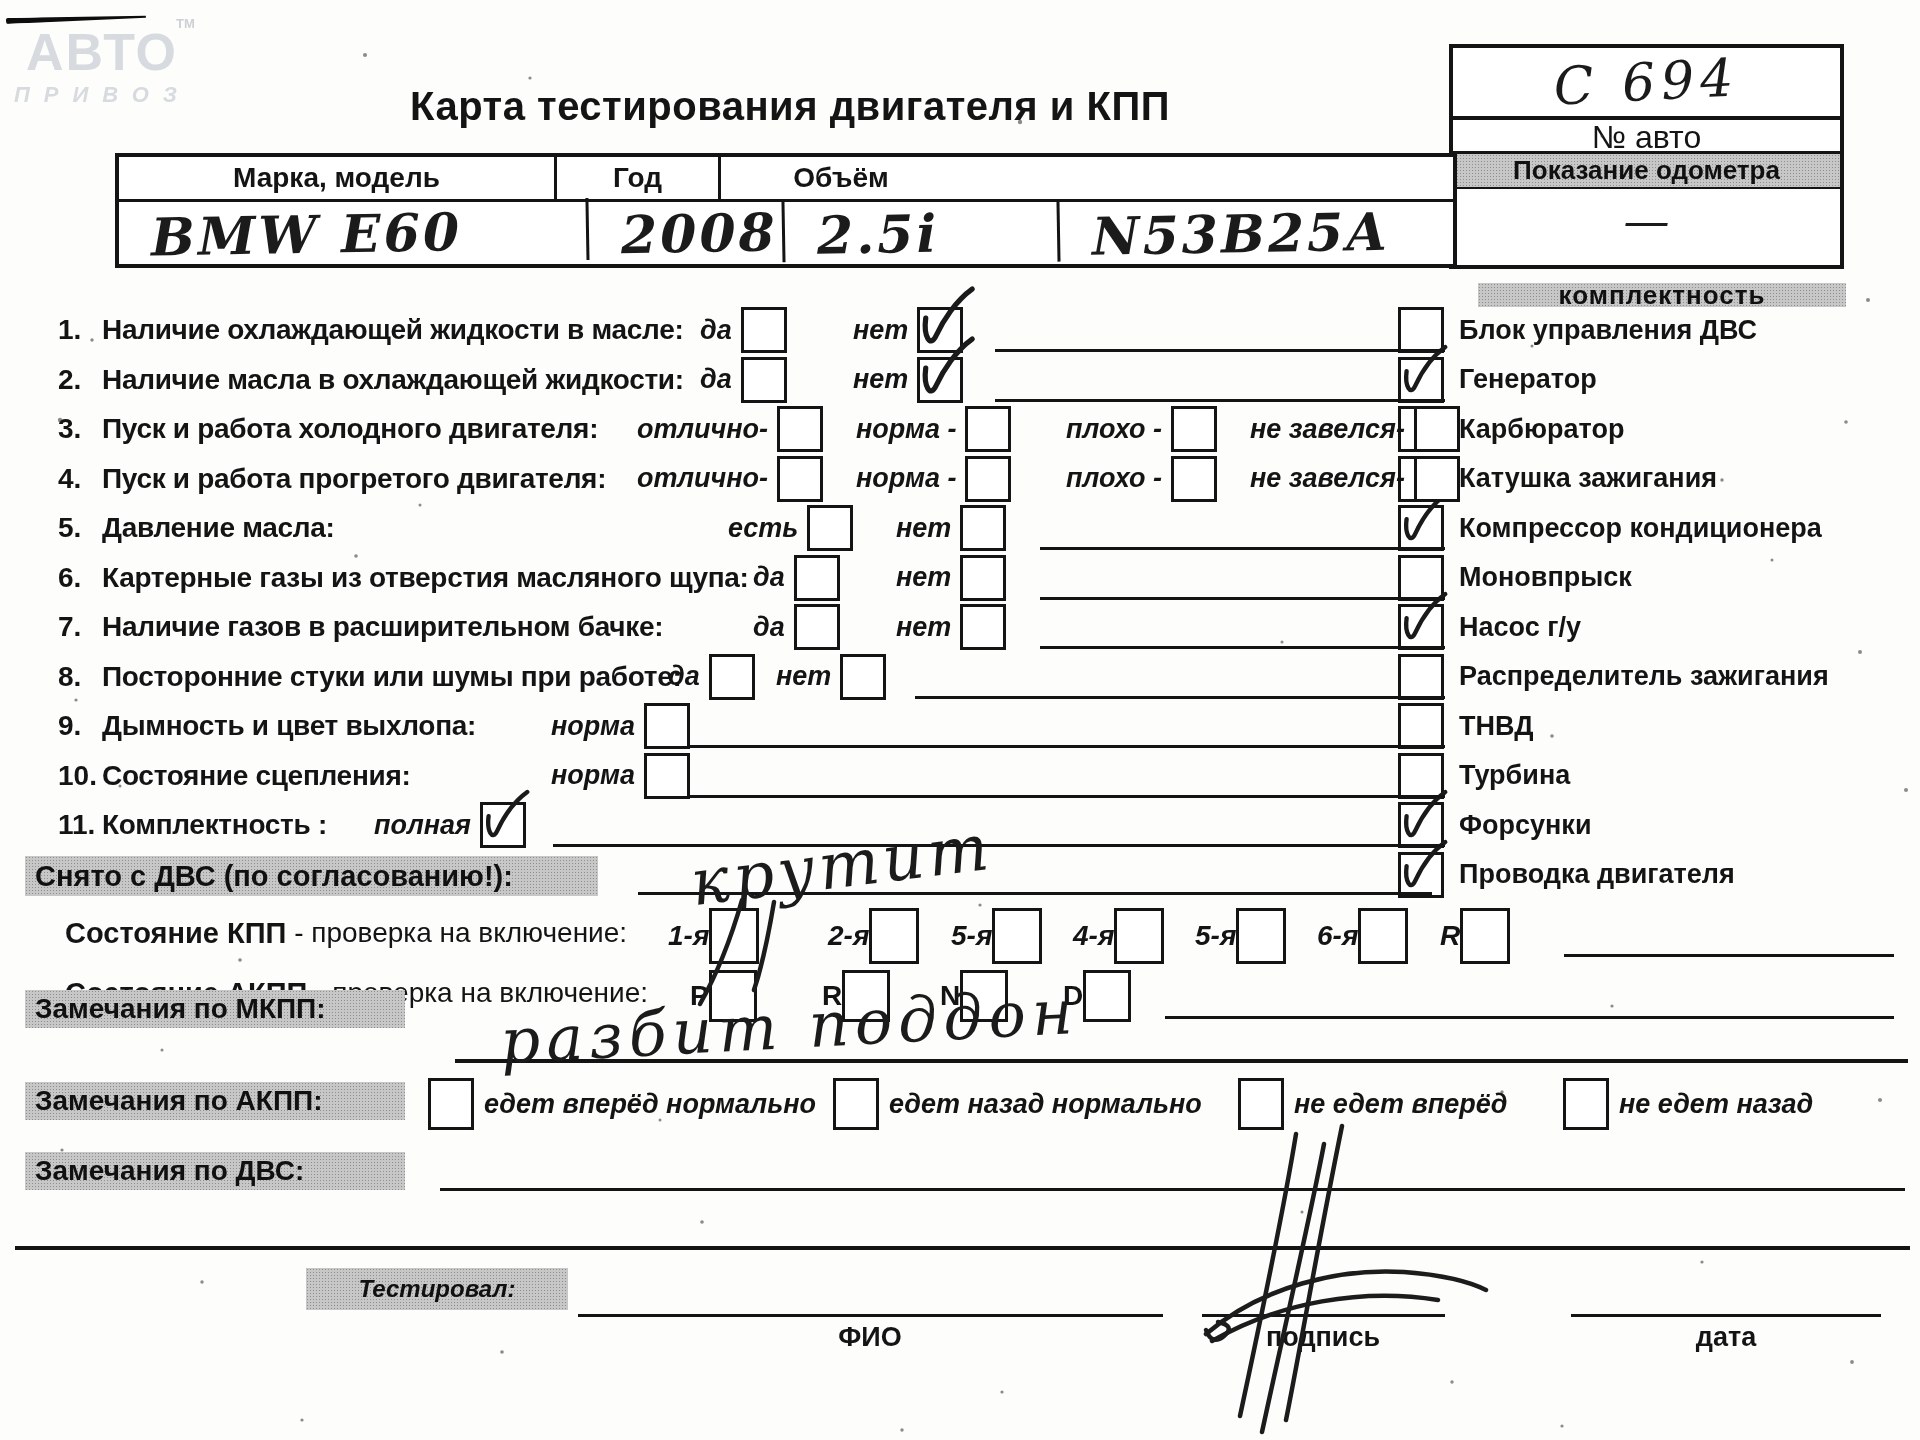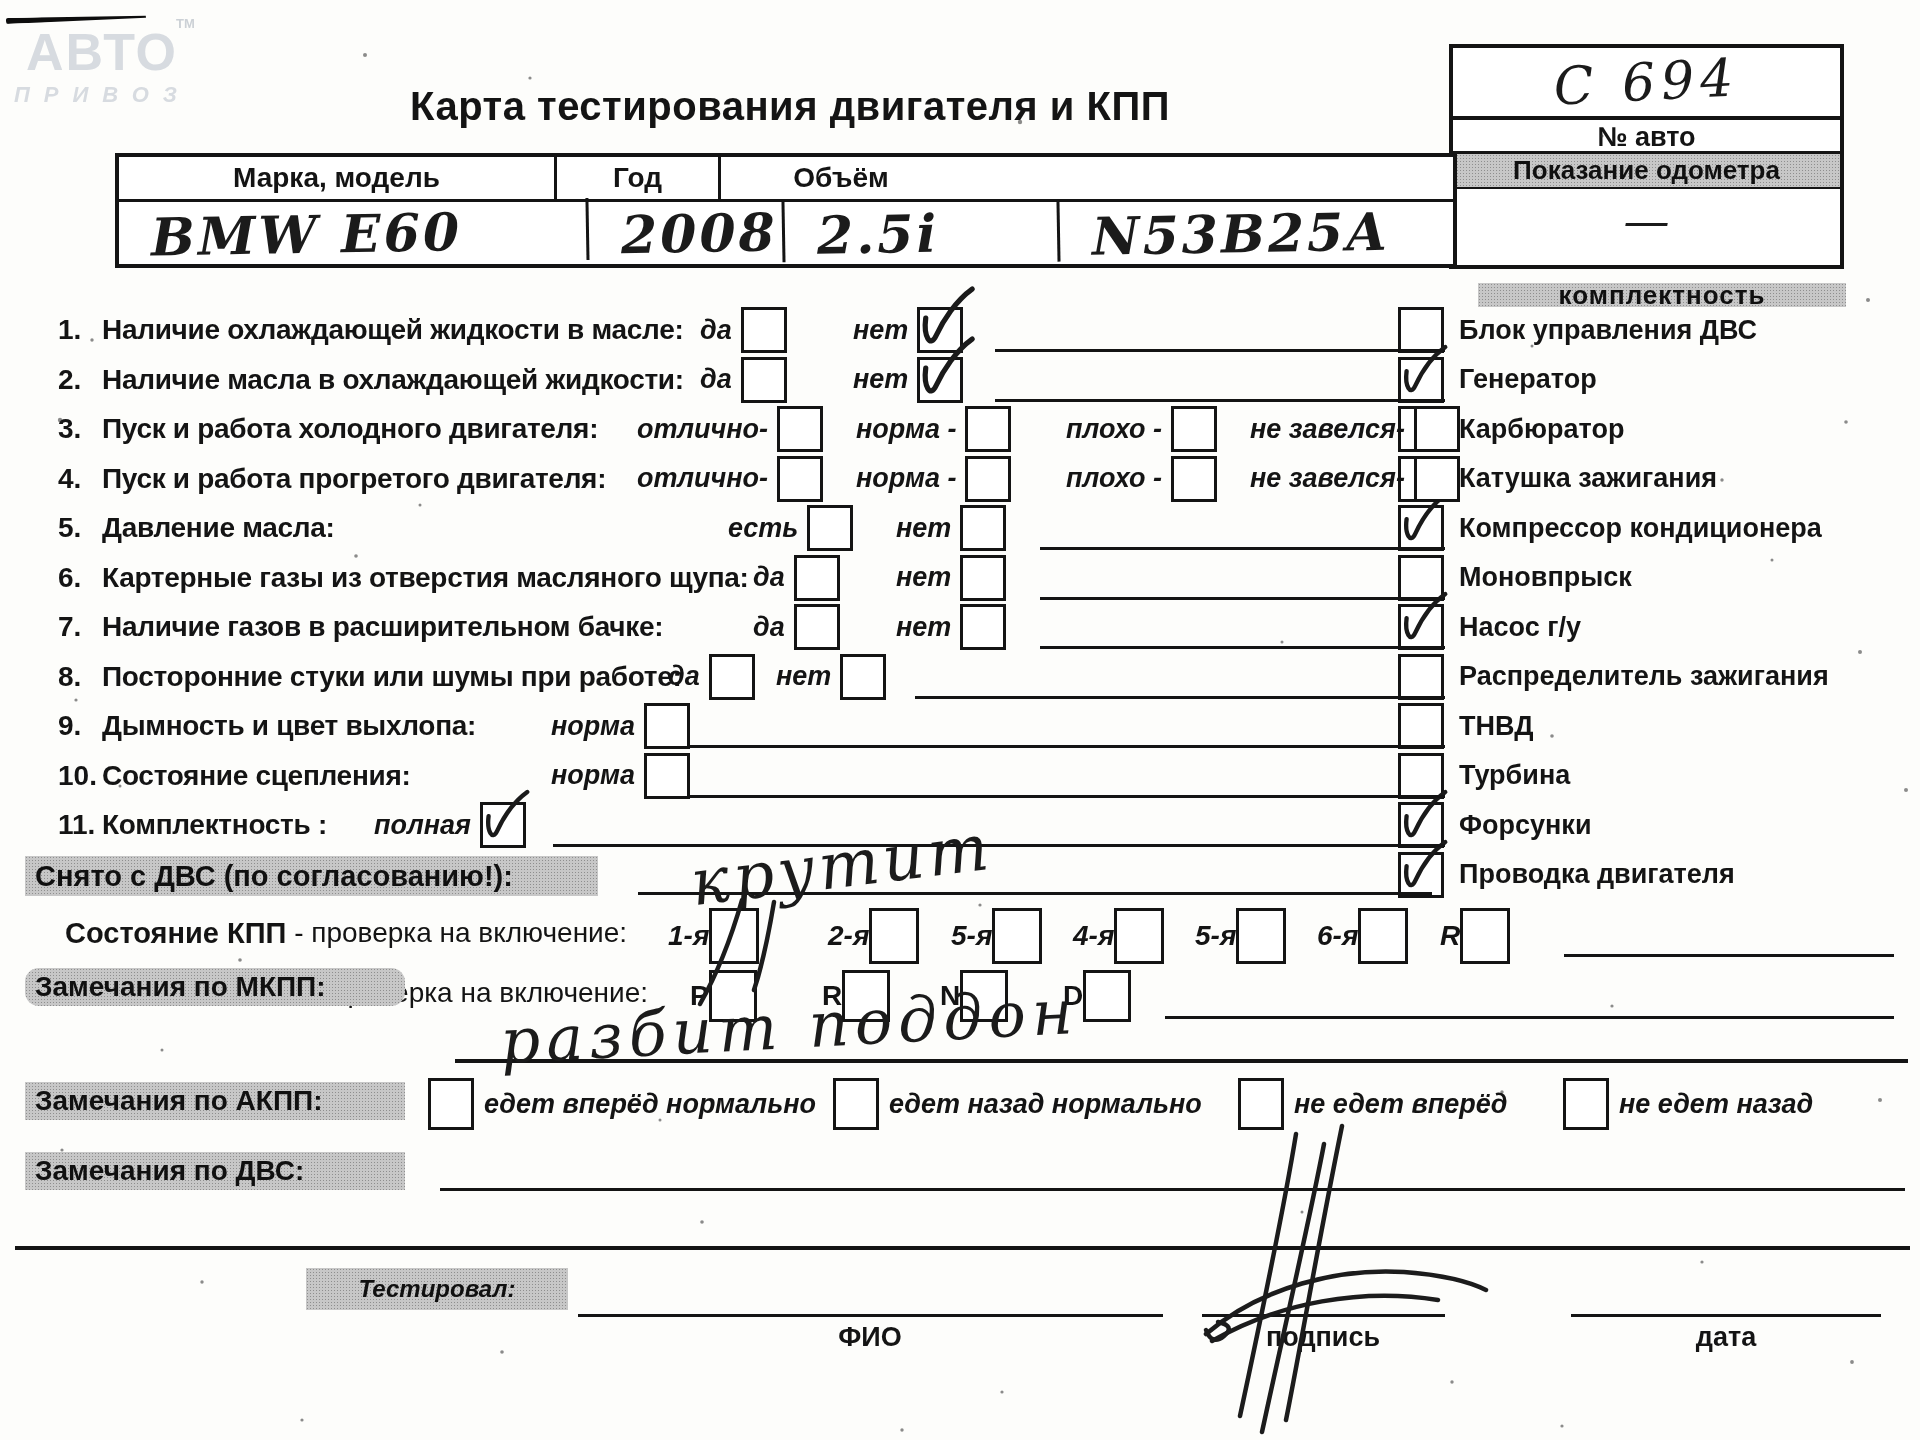--- a/index.html
+++ b/index.html
@@ -12,38 +12,38 @@
   
   .logo-brand{left:26px;top:22px;font-weight:bold;font-size:52px;letter-spacing:2px;color:#d7dbe0;}
   .logo-tm{left:176px;top:16px;font-size:13px;font-weight:bold;color:#ccd1d6;}
   .logo-sub{left:14px;top:82px;font-size:22px;font-weight:bold;letter-spacing:14px;color:#d7dbe0;font-style:italic;}
   .scan-streak{left:6px;top:16px;width:140px;height:6px;background:#0d0d0d;transform:rotate(-1.6deg);border-radius:2px;clip-path:polygon(0 0,100% 30%,100% 60%,0 100%);}
   
   .title{left:320px;top:84px;width:940px;text-align:center;font-size:40px;font-weight:bold;letter-spacing:0.5px;}
   
   .auto-box{left:1449px;top:44px;width:387px;height:217px;border:4px solid #141414;background:#fff;}
   .ab-val{position:absolute;left:0;top:0;width:100%;height:68px;display:flex;align-items:center;justify-content:center;}
-  .ab-num{position:absolute;left:0;top:68px;width:100%;height:35px;border-top:4px solid #141414;display:flex;align-items:center;justify-content:center;font-size:27px;font-weight:bold;}
+  .ab-num{position:absolute;left:0;top:68px;width:100%;height:35px;border-top:4px solid #141414;display:flex;align-items:center;justify-content:center;font-size:32px;font-weight:normal;}
   .ab-odo{position:absolute;left:0;top:103px;width:100%;height:33px;border-top:3px solid #141414;border-bottom:2px solid #141414;display:flex;align-items:center;justify-content:center;font-size:26px;font-weight:bold;}
   .ab-odoval{position:absolute;left:0;top:136px;width:100%;height:74px;display:flex;align-items:center;justify-content:center;}
   
   .vtable{left:115px;top:153px;width:1334px;height:107px;border:4px solid #141414;display:flex;flex-direction:column;background:#fff;}
   .vtr{display:flex;flex:none;}
   .vtr.hdr{height:42px;border-bottom:3px solid #141414;}
   .vtr.val{height:62px;}
   .vtd{border-right:3px solid #141414;display:flex;align-items:center;justify-content:center;font-size:28px;font-weight:bold;overflow:visible;}
   .vtd:last-child{border-right:none;}
   .vtd.c0{width:435px;} .vtd.c1{width:161px;} .vtd.c2{width:240px;} .vtd.c3{flex:1;}
   .vtr.val .vtd{justify-content:flex-start;padding-left:32px;}
   
   .bar{background-color:#c7c7c7;background-image:radial-gradient(#8e8e8e 0.9px,transparent 1px);background-size:3px 3px;display:flex;align-items:center;font-weight:bold;color:#101010;}
   .comp-hdr{left:1478px;top:283px;width:368px;height:24px;justify-content:center;font-size:26px;letter-spacing:1px;}
   .snato-bar{left:25px;top:856px;width:563px;height:40px;padding-left:10px;font-size:29px;}
   .rem-bar{left:25px;width:370px;height:38px;padding-left:10px;font-size:28px;}
-  .mkpp-bar{top:968px;border-radius:14px;} .akppr-bar{top:1082px;} .dvs-bar{top:1152px;}
+  .mkpp-bar{top:990px;} .akppr-bar{top:1082px;} .dvs-bar{top:1152px;}
   .test-bar{left:306px;top:1268px;width:262px;height:42px;justify-content:center;font-size:24px;font-style:italic;}
   
   .row{position:absolute;left:0;width:1920px;height:46px;}
   .rnum{position:absolute;left:58px;line-height:44px;font-size:28px;font-weight:bold;}
   .rlabel{position:absolute;left:102px;line-height:44px;font-size:28px;font-weight:bold;letter-spacing:-0.3px;}
   .opt{position:absolute;top:0;display:flex;align-items:center;gap:9px;height:44px;}
   .olabel{font-style:italic;font-weight:bold;font-size:27px;white-space:pre;}
   .cbox{display:inline-block;width:40px;height:40px;border:3px solid #141414;background:#fff;position:relative;overflow:visible;flex:none;}
   .rline{position:absolute;top:41px;height:3px;background:#141414;}
   .check-svg{position:absolute;left:-6px;top:-16px;width:58px;height:60px;overflow:visible;}

